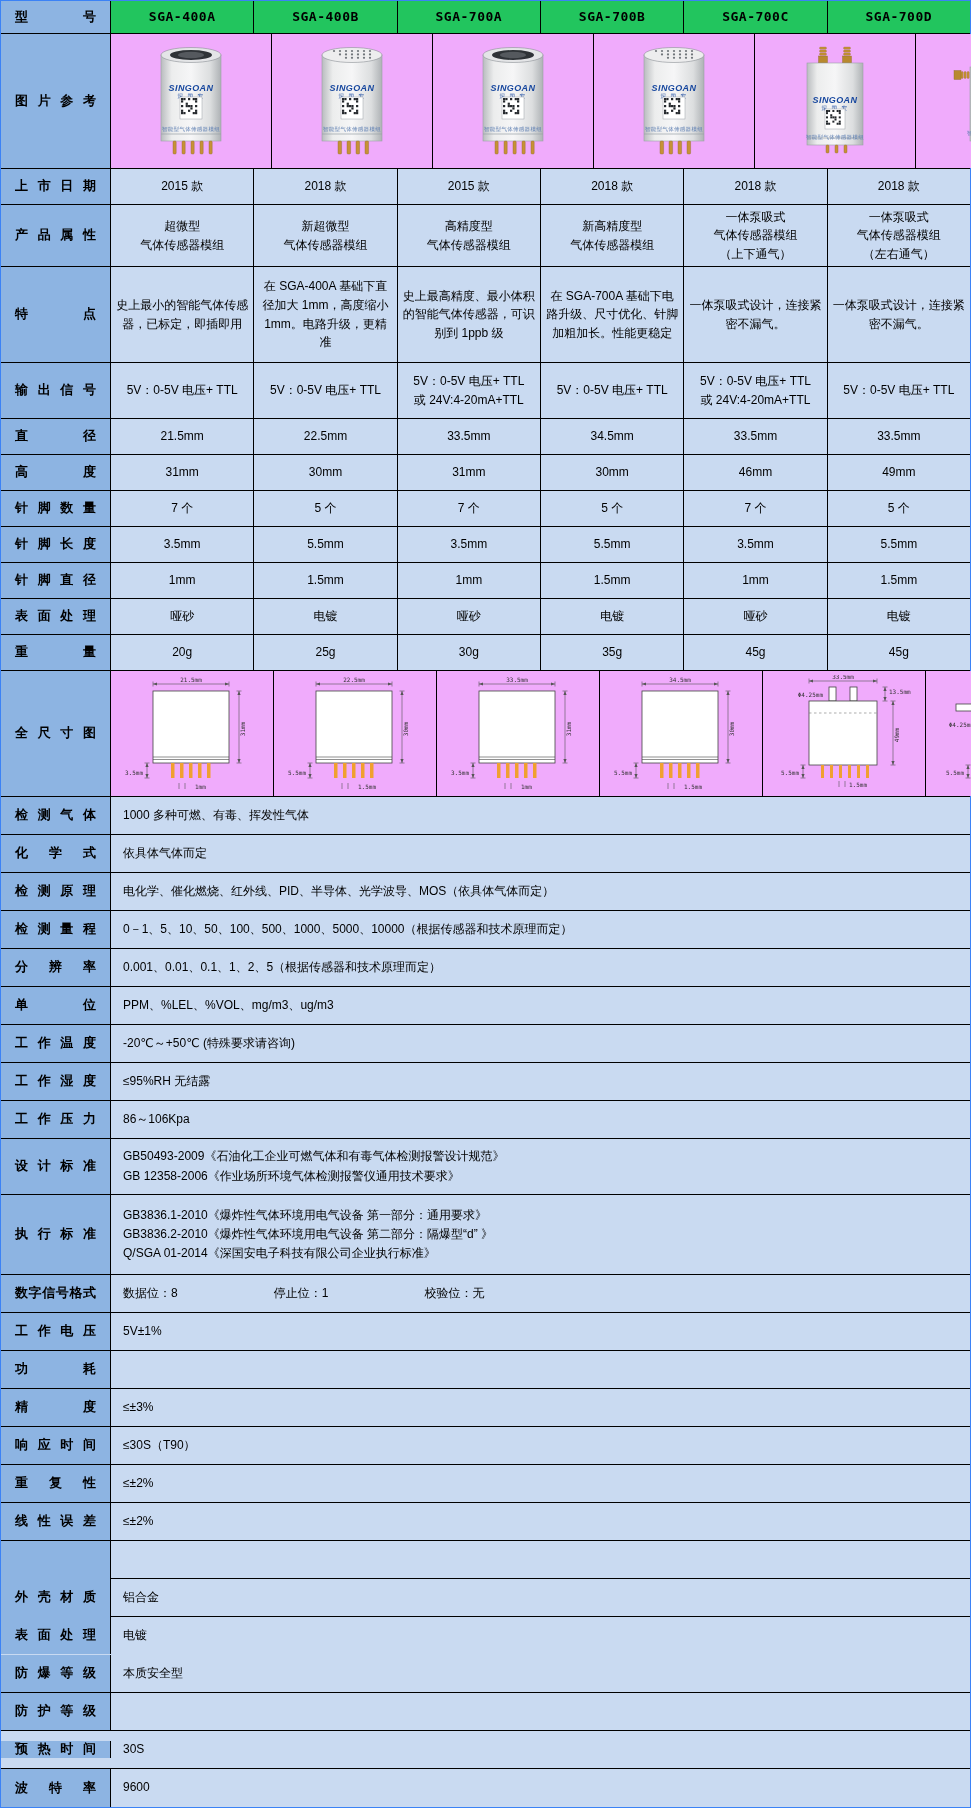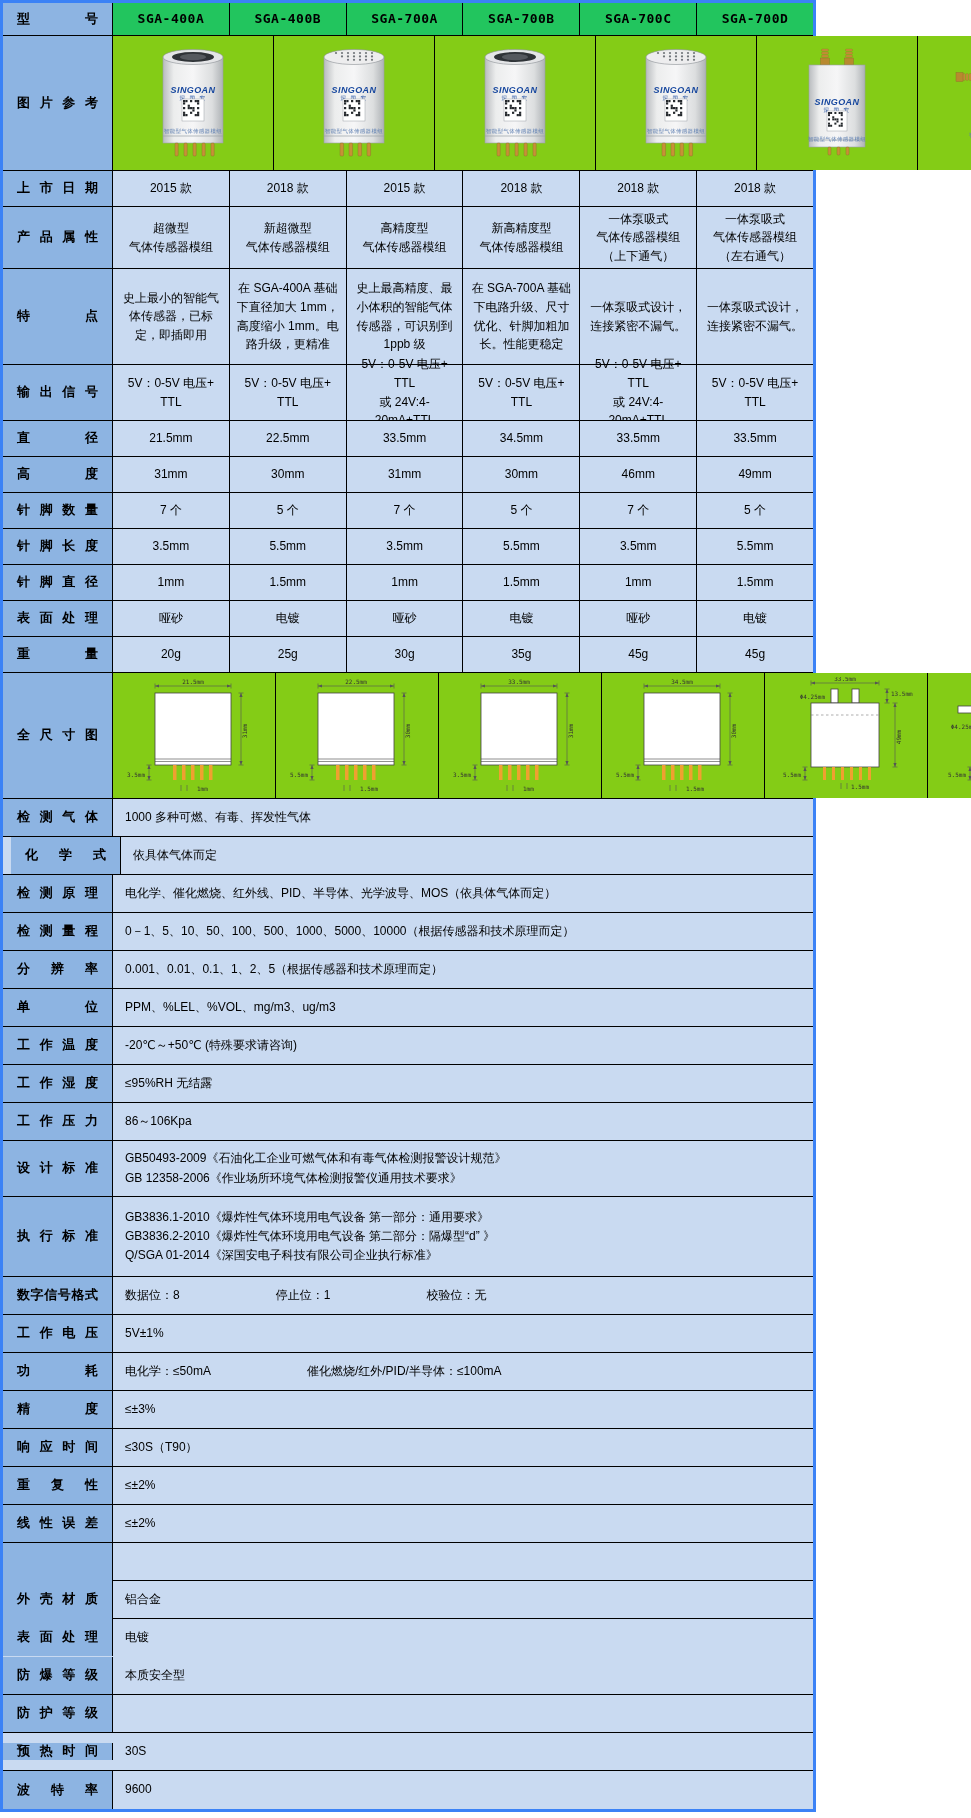--- a/index.html
+++ b/index.html
@@ -1,31 +1,31 @@
 <!DOCTYPE html>
 <html><head>
 <meta charset="utf-8">
 <style>
   html,body{margin:0;padding:0;background:#fff;}
   body{width:971px;font-family:"Liberation Sans","DejaVu Sans",sans-serif;color:#000;}
-  #spec-table{width:816px;border:3px solid #3b82f6;box-sizing:border-box;background:#c9daf1;}
+  #spec-table{width:971px;border:1px solid #3b82f6;box-sizing:border-box;background:#c9daf1;}
   .row{display:flex;box-sizing:border-box;border-bottom:1px solid #000;}
   .row:last-child{border-bottom:none;}
   .lblcell{width:110px;flex:0 0 110px;background:#8db4e2;border-right:1px solid #000;
            display:flex;align-items:center;justify-content:center;box-sizing:border-box;}
   .lblin{display:block;width:100%;padding:0 14px;box-sizing:border-box;font-weight:bold;
          font-size:13px;text-align:justify;text-align-last:justify;line-height:1.25;}
   .vcell{flex:1 1 0;border-right:1px solid #000;box-sizing:border-box;background:#c9daf1;
          display:flex;align-items:center;justify-content:center;text-align:center;
          font-size:12px;line-height:1.55;padding:2px 5px;white-space:pre-line;}
   .row .vcell:last-child,.row .dval:last-child{border-right:none;}
   .hrow{background:#bcd2ec;}
   .hcell{background:#22c55e;font-family:"DejaVu Sans Mono","Liberation Mono",monospace;
          font-weight:bold;font-size:13px;letter-spacing:.5px;white-space:nowrap;}
-  .icell,.gcell{background:#84cc16;padding:10px;}
+  .icell,.gcell{background:#f0abfc;padding:10px;}
   .dval{flex:1 1 0;box-sizing:border-box;background:#c9daf1;display:flex;align-items:center;
         font-size:12px;line-height:1.6;padding:2px 2px 2px 12px;text-align:left;white-space:pre-line;}
   .dpart{margin-right:96px;}
   .dpart:last-child{margin-right:0;}
   svg{display:block;}
   .logo-t{font-family:"Liberation Sans",sans-serif;font-weight:bold;font-style:italic;
           fill:#17479e;font-size:9px;letter-spacing:.4px;}
   .logo-c{fill:#17479e;font-size:5.5px;letter-spacing:1.5px;}
   .cap-t{fill:#5b7db1;font-size:5.5px;letter-spacing:.3px;}
   .dim-t{fill:#333;font-size:6px;font-family:"DejaVu Sans Mono","Liberation Mono",monospace;}
@@ -720,21 +720,21 @@
       <line x1="72" y1="106" x2="72" y2="112" stroke="#555" stroke-width="0.6"></line>
           <text class="dim-t" x="76" y="112" text-anchor="start">1.5mm</text>
         </svg></div>
     </div>
     <div class="row" style="height: 38px;">
       <div class="lblcell">
         <span class="lblin">检测气体</span>
       </div>
       <div class="dval">1000 多种可燃、有毒、挥发性气体</div>
     </div>
-    <div class="row" style="height: 38px; padding-left: 8px;">
+    <div class="row" style="height: 38px;">
       <div class="lblcell">
         <span class="lblin">化 学 式</span>
       </div>
       <div class="dval">依具体气体而定</div>
     </div>
     <div class="row" style="height: 38px;">
       <div class="lblcell">
         <span class="lblin">检测原理</span>
       </div>
       <div class="dval">电化学、催化燃烧、红外线、PID、半导体、光学波导、MOS（依具体气体而定）</div>
@@ -799,21 +799,20 @@
     <div class="row" style="height: 38px;">
       <div class="lblcell">
         <span class="lblin">工作电压</span>
       </div>
       <div class="dval">5V±1%</div>
     </div>
     <div class="row" style="height: 38px;">
       <div class="lblcell">
         <span class="lblin">功  耗</span>
       </div>
-      <div class="dval"><span class="dpart">电化学：≤50mA</span><span class="dpart">催化燃烧/红外/PID/半导体：≤100mA</span></div>
     </div>
     <div class="row" style="height: 38px;">
       <div class="lblcell">
         <span class="lblin">精  度</span>
       </div>
       <div class="dval">≤±3%</div>
     </div>
     <div class="row" style="height: 38px;">
       <div class="lblcell">
         <span class="lblin">响应时间</span>

